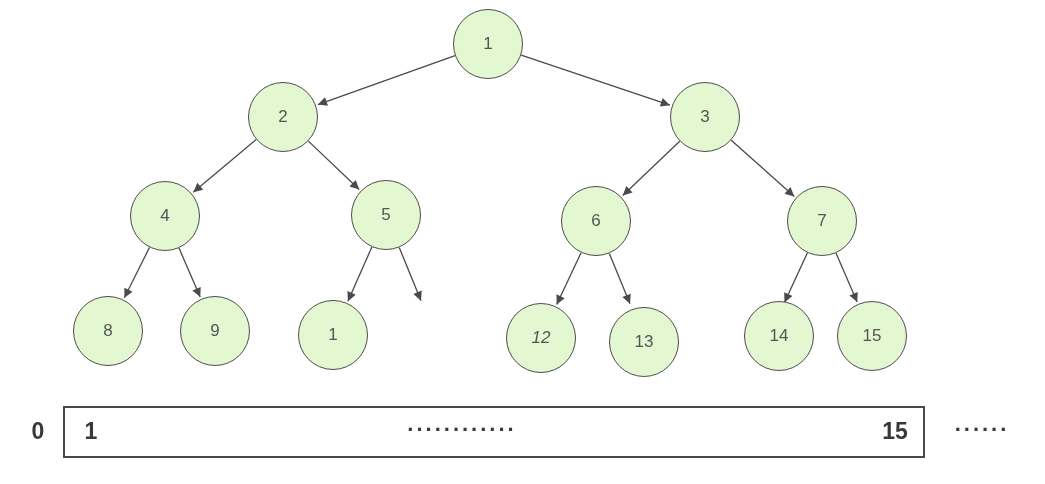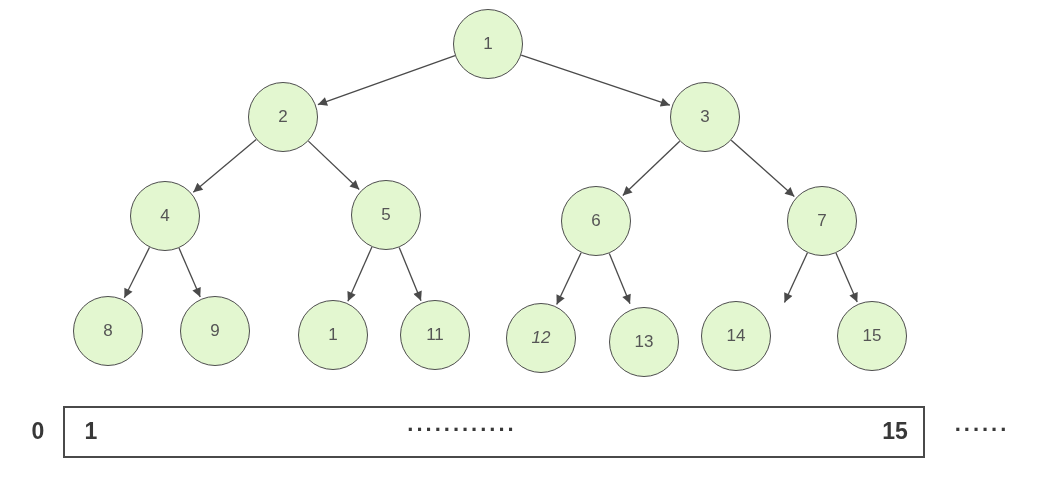--- a/index.html
+++ b/index.html
@@ -87,24 +87,23 @@
       <div class="node" style="left: 453px; top: 9px;">1</div>
       <div class="node" style="left: 248px; top: 82px;">2</div>
       <div class="node" style="left: 670px; top: 82px;">3</div>
       <div class="node" style="left: 130px; top: 181px;">4</div>
       <div class="node" style="left: 351px; top: 180px;">5</div>
       <div class="node" style="left: 561px; top: 186px;">6</div>
       <div class="node" style="left: 787px; top: 186px;">7</div>
       <div class="node" style="left: 73px; top: 296px;">8</div>
       <div class="node" style="left: 180px; top: 296px;">9</div>
       <div class="node" style="left: 298px; top: 300px;">1</div>
-      <div class="node" style="left: 400px; top: 300px;">11</div>
       <div class="node" style="left: 506px; top: 303px; font-style: italic;">12</div>
       <div class="node" style="left: 609px; top: 307px;">13</div>
-      <div class="node" style="left: 701px; top: 301px; text-align: right;">14</div>
+      <div class="node" style="left: 744px; top: 301px; text-align: right;">14</div>
       <div class="node" style="left: 837px; top: 301px;">15</div>
     </div>
 
   <span class="array-label idx-0">0</span>
 
   <div class="array-box"></div>
 
   <span class="array-label val-1">1</span>
 
   <span class="array-label dots mid-dots">............</span>

